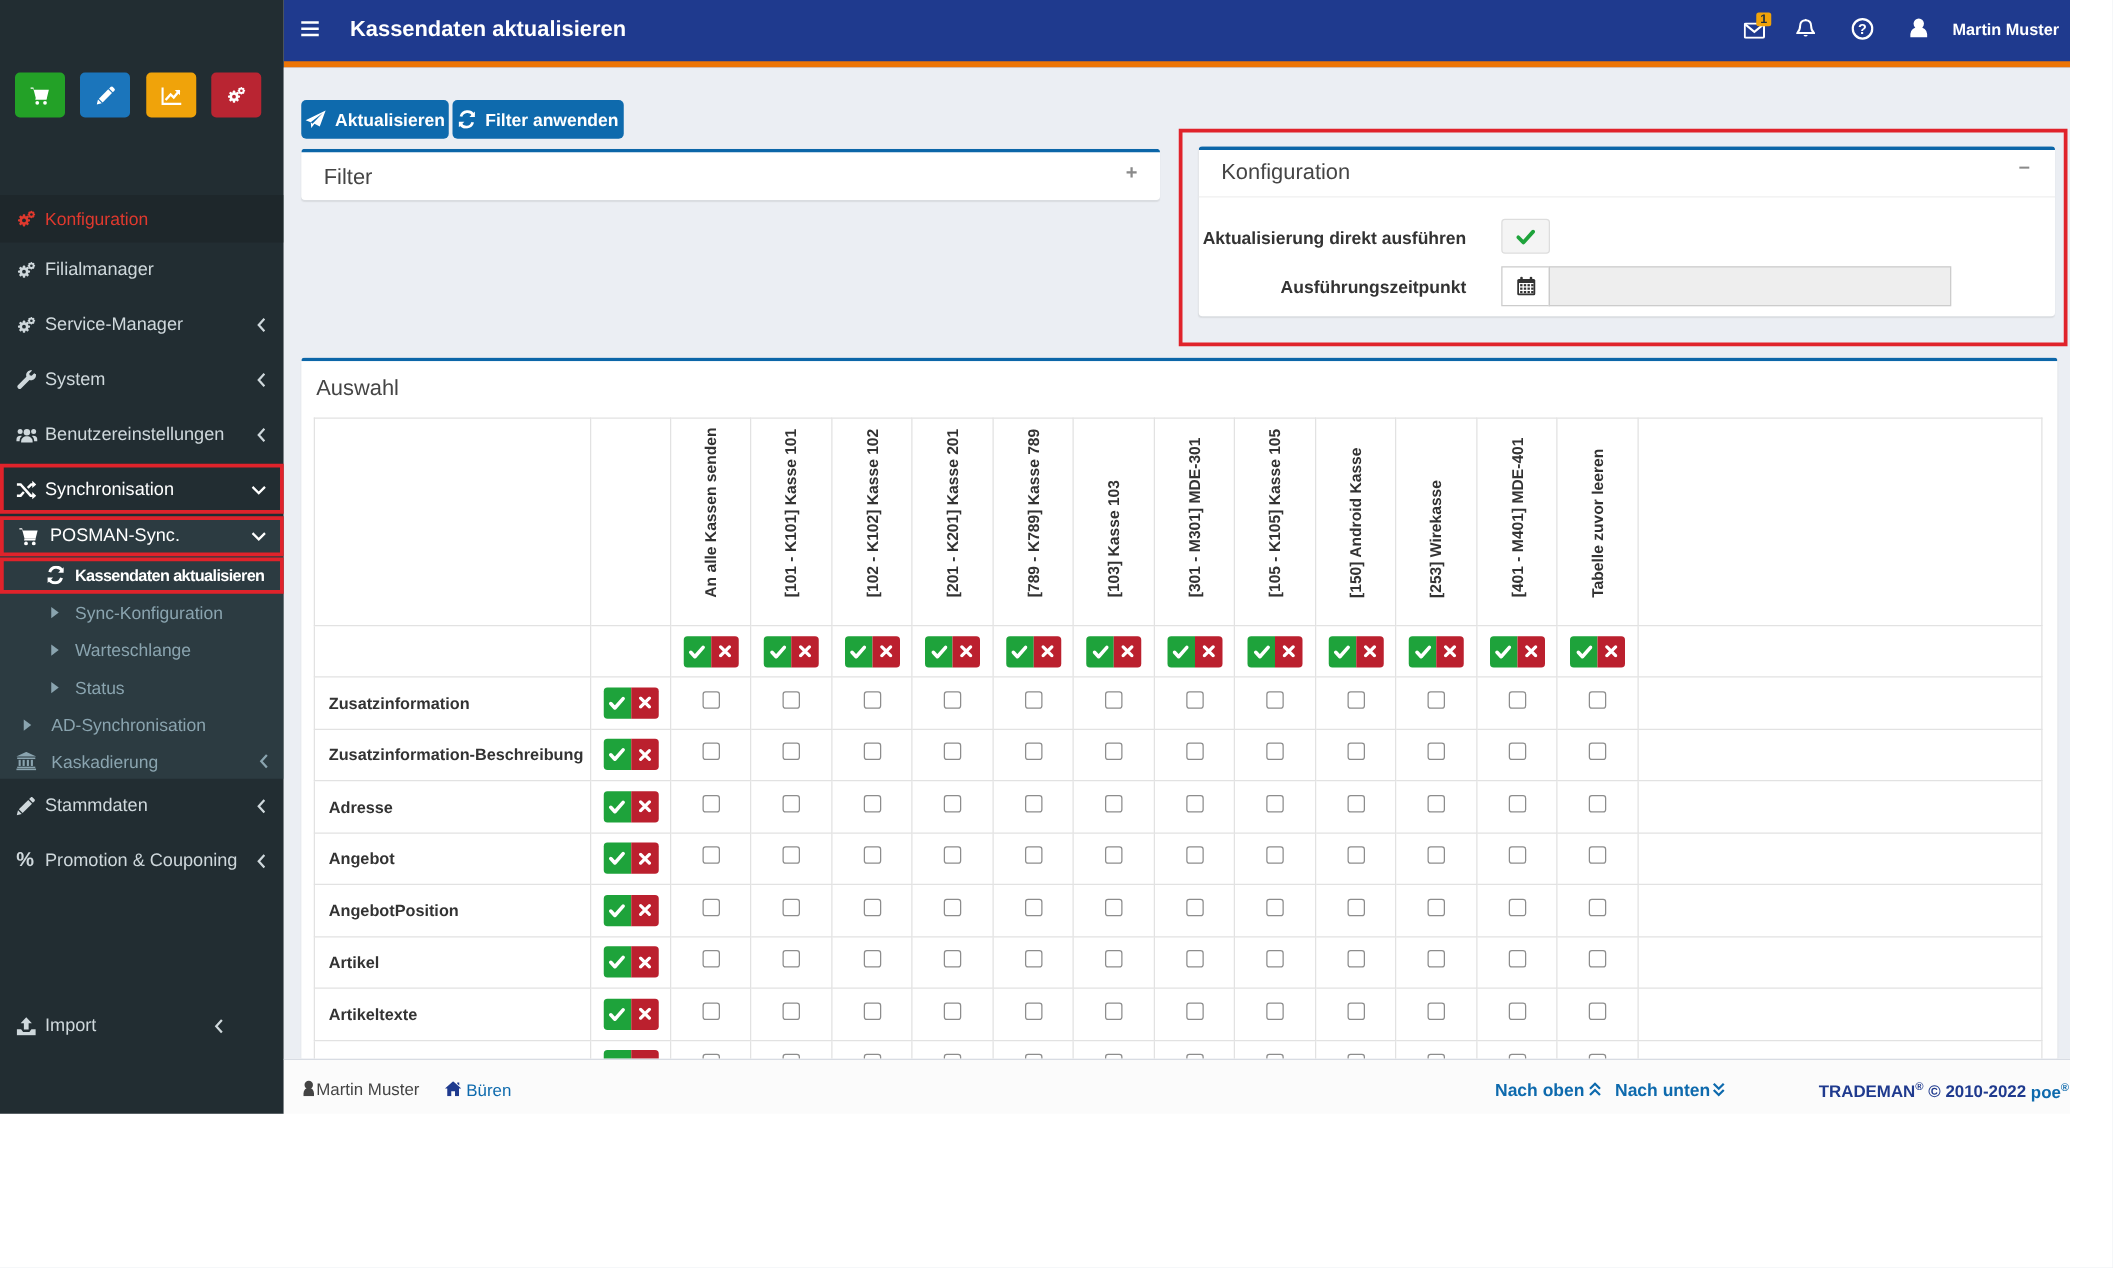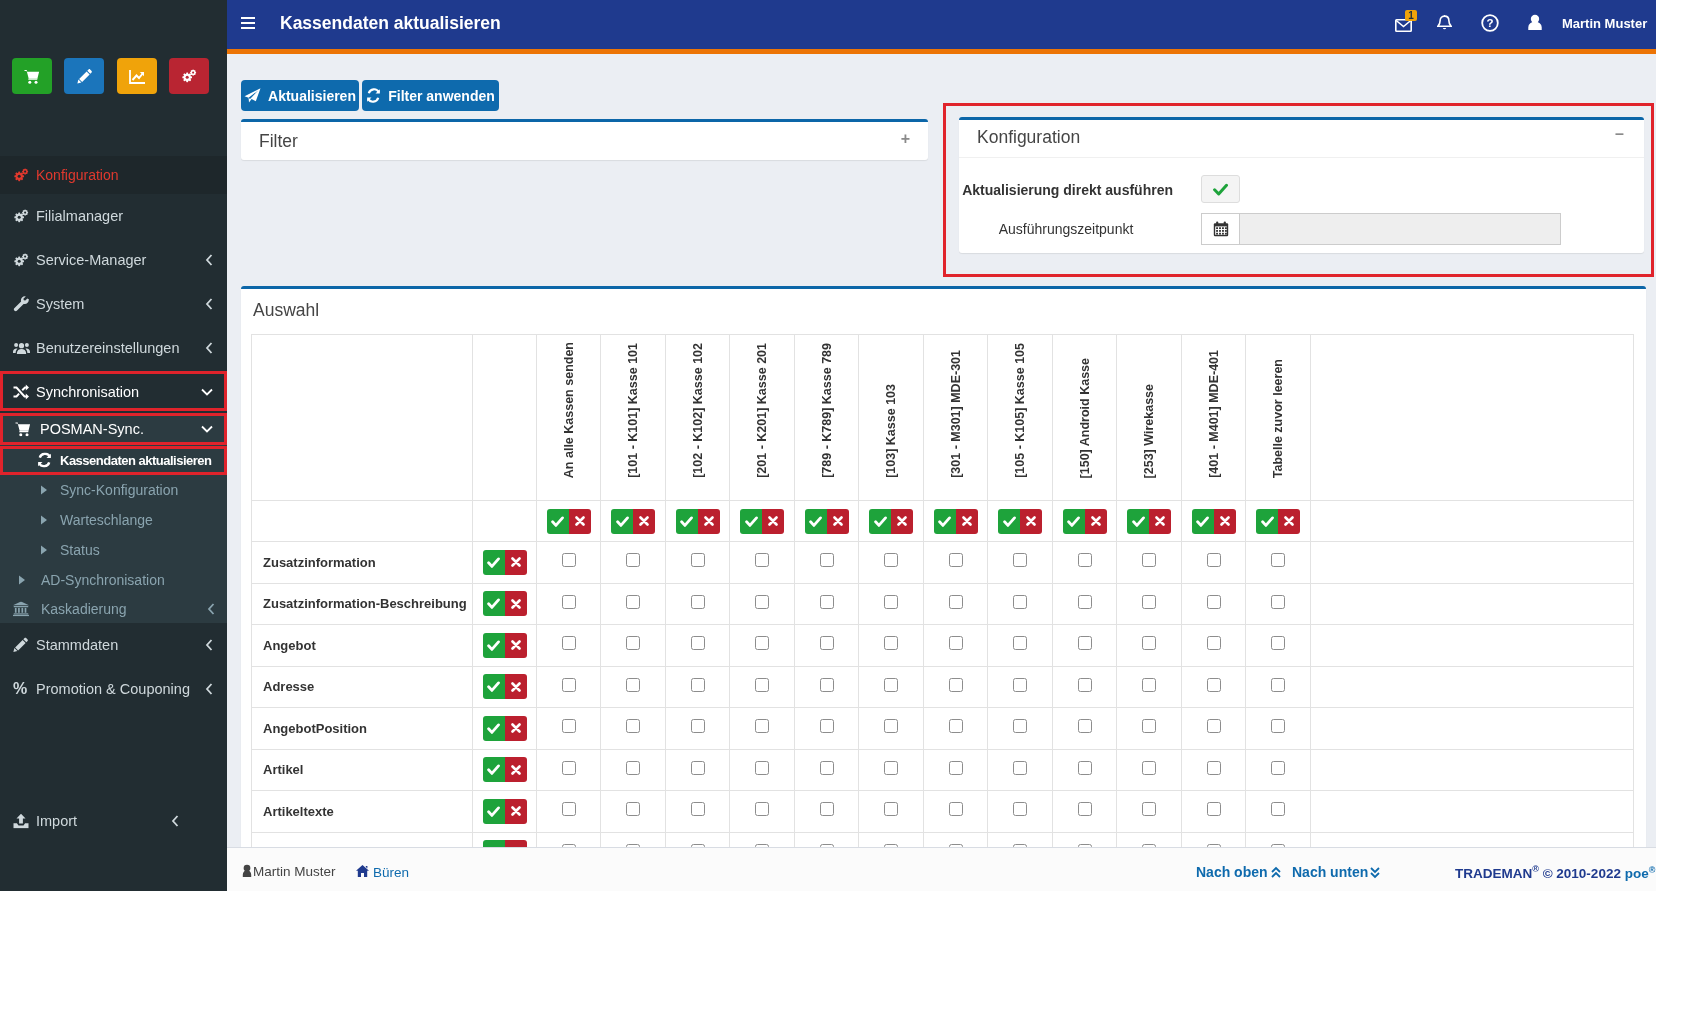--- a/index.html
+++ b/index.html
@@ -396,21 +396,21 @@
       <div class="abs" style="left:0;top:0;width:685px;height:38px;border-bottom:1px solid #f0f0f0;">
         <span class="abs phead" style="left:18px;top:7px;">Konfiguration</span>
         <span class="abs" style="right:20px;top:5px;"><span style="font-weight:bold;color:#8a8a8a;font-size:16px">–</span></span>
       </div>
       <div class="abs" style="left:0;top:62px;width:214px;text-align:right;font-weight:bold;font-size:14px;color:#333;white-space:nowrap;">Aktualisierung direkt ausführen</div>
       <div class="abs" style="left:242px;top:55px;width:39px;height:28px;background:#f4f4f4;border:1px solid #ddd;border-radius:3px;display:flex;align-items:center;justify-content:center;">
         <svg width="15" height="15" viewBox="0 0 15 15" style="">
           <path d="M1.6 7.8 L5.7 12.0 L13.5 3.3" fill="none" stroke="#1ea33b" stroke-width="3" stroke-linecap="round" stroke-linejoin="round"></path>
         </svg>
       </div>
-      <div class="abs" style="left:0;top:101px;width:214px;text-align:center;font-weight:normal;font-size:14px;color:#333;white-space:nowrap;">Ausführungszeitpunkt</div>
+      <div class="abs" style="left:0;top:101px;width:214px;text-align:right;font-weight:bold;font-size:14px;color:#333;white-space:nowrap;">Ausführungszeitpunkt</div>
       <div class="abs" style="left:242px;top:93px;width:39px;height:32px;background:#fff;border:1px solid #ccc;display:flex;align-items:center;justify-content:center;">
         <svg width="16" height="16" viewBox="0 0 16 16" style="">
           <g fill="#333">
 <rect x="0.8" y="2.2" width="14.4" height="13" rx="1.2"></rect>
 <rect x="3.2" y="0.4" width="2" height="3.4" rx="0.8"></rect>
             <rect x="10.8" y="0.4" width="2" height="3.4" rx="0.8"></rect>
 </g>
 <rect x="2.2" y="5.4" width="11.6" height="8.4" fill="#fff"></rect>
 <g fill="#333">
             <rect x="3.10" y="6.30" width="1.9" height="1.75"></rect>
@@ -692,21 +692,21 @@
             <td><span class="cb"></span></td>
             <td><span class="cb"></span></td>
             <td><span class="cb"></span></td>
             <td><span class="cb"></span></td>
             <td><span class="cb"></span></td>
             <td><span class="cb"></span></td>
             <td><span class="cb"></span></td>
             <td></td>
           </tr>
           <tr style="height:41.5px;">
-            <td class="lbl">Angebot</td>
+            <td class="lbl">Adresse</td>
             <td><span class="pair">
                 <span class="pbtn pg">
                   <svg width="13" height="13" viewBox="0 0 13 13" style="">
                     <path d="M1.6 6.8 L4.9 10.4 L11.5 2.9" fill="none" stroke="#fff" stroke-width="2.8" stroke-linecap="round" stroke-linejoin="round"></path>
                   </svg>
                 </span>
                 <span class="pbtn pr">
                   <svg width="10" height="10" viewBox="0 0 10 10" style="">
                     <path d="M1.5 1.5 L8.5 8.5 M8.5 1.5 L1.5 8.5" stroke="#fff" stroke-width="2.6" stroke-linecap="round"></path>
                   </svg>
@@ -720,21 +720,21 @@
             <td><span class="cb"></span></td>
             <td><span class="cb"></span></td>
             <td><span class="cb"></span></td>
             <td><span class="cb"></span></td>
             <td><span class="cb"></span></td>
             <td><span class="cb"></span></td>
             <td><span class="cb"></span></td>
             <td></td>
           </tr>
           <tr style="height:41.5px;">
-            <td class="lbl">Adresse</td>
+            <td class="lbl">Angebot</td>
             <td><span class="pair">
                 <span class="pbtn pg">
                   <svg width="13" height="13" viewBox="0 0 13 13" style="">
                     <path d="M1.6 6.8 L4.9 10.4 L11.5 2.9" fill="none" stroke="#fff" stroke-width="2.8" stroke-linecap="round" stroke-linejoin="round"></path>
                   </svg>
                 </span>
                 <span class="pbtn pr">
                   <svg width="10" height="10" viewBox="0 0 10 10" style="">
                     <path d="M1.5 1.5 L8.5 8.5 M8.5 1.5 L1.5 8.5" stroke="#fff" stroke-width="2.6" stroke-linecap="round"></path>
                   </svg>

